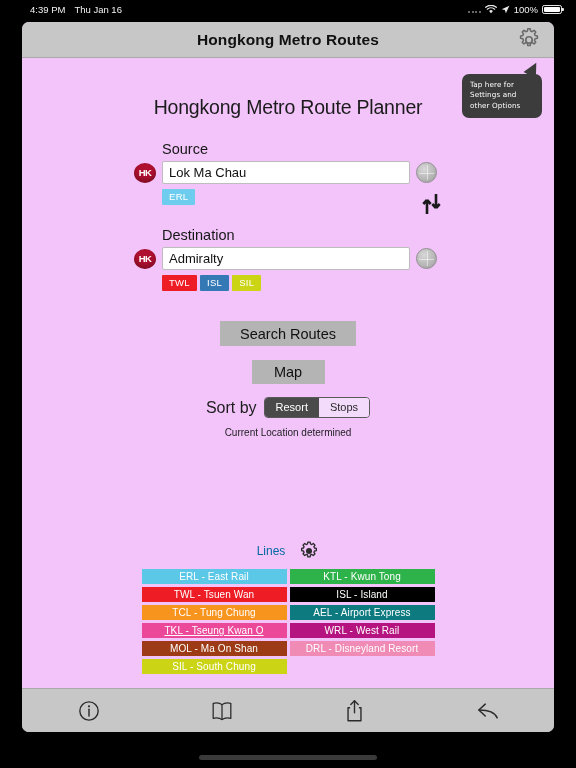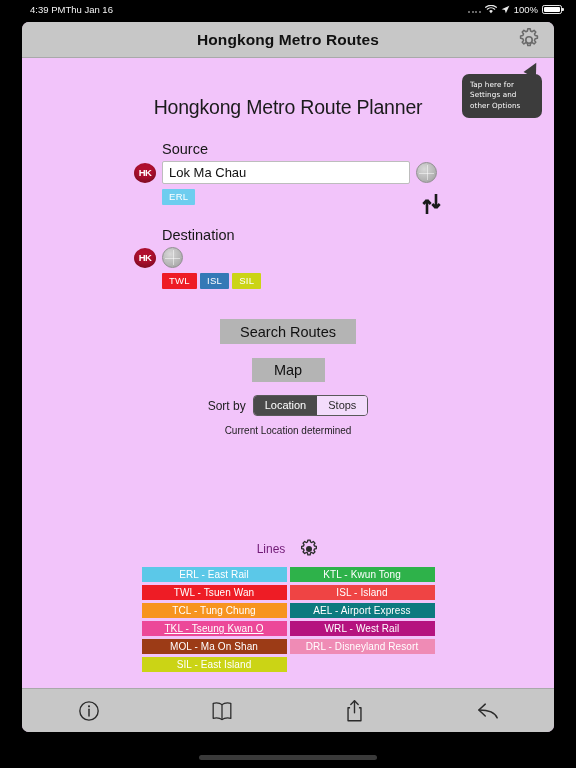--- a/index.html
+++ b/index.html
@@ -23,21 +23,21 @@
   #statusbar {
     position: absolute;
     left: 0; top: 0;
     width: 576px; height: 18px;
     color: #f2f2f2;
     font-size: 9.5px;
     display: flex;
     align-items: center;
     padding: 0 14px 0 30px;
   }
-  #statusbar .sb-left { display: flex; align-items: center; }
+  #statusbar .sb-left { display: flex; align-items: center; gap: 9px; }
   #statusbar .sb-right { margin-left: auto; display: flex; align-items: center; gap: 4px; }
   .sb-dots { display: flex; align-items: flex-end; gap: 1.5px; height: 7px; }
   .sb-dots i { display: block; width: 2px; height: 2px; background: #8a8a8a; border-radius: 50%; }
   .sb-battery {
     width: 20px; height: 9px; border: 1px solid #e8e8e8; border-radius: 2.2px;
     position: relative; padding: 1px;
   }
   .sb-battery::after {
     content: ""; position: absolute; right: -3px; top: 2.6px;
     width: 1.7px; height: 3.2px; background: #e8e8e8; border-radius: 0 1px 1px 0;
@@ -227,21 +227,21 @@
   }
 
   
   #sort-row {
     display: flex;
     align-items: center;
     justify-content: center;
     gap: 7px;
     margin-top: 13px;
   }
-  #sort-label { font-size: 12px; color: #1d1d1d; }
+  #sort-label { font-size: 16px; color: #1d1d1d; }
   .segmented {
     display: flex;
     border: 1px solid #595959;
     border-radius: 4px;
     overflow: hidden;
   }
   .seg-item {
     font-size: 11px;
     padding: 3px 11px 4px;
     cursor: pointer;
@@ -257,21 +257,21 @@
   }
 
   
   #lines-header {
     display: flex;
     align-items: center;
     justify-content: center;
     gap: 14px;
     margin-top: 103px;
   }
-  #lines-title { font-size: 12px; color: #701a75; }
+  #lines-title { font-size: 12px; color: #0369a1; }
   #lines-gear { width: 20px; height: 20px; cursor: pointer; }
 
   #lines-grid {
     display: grid;
     grid-template-columns: 145px 145px;
     gap: 3px 3px;
     justify-content: center;
     margin-top: 8px;
   }
   .line-chip {
@@ -378,62 +378,63 @@
 
       <svg id="swap-btn" viewBox="0 0 22 24">
         <path d="M6 22 V8 M6 8 L2.3 12 M6 8 L9.7 12" stroke="#1a1a1a" stroke-width="2.6" fill="none" stroke-linecap="butt"></path>
         <path d="M15 2 V16 M15 16 L11.3 12 M15 16 L18.7 12" stroke="#1a1a1a" stroke-width="2.6" fill="none" stroke-linecap="butt"></path>
       </svg>
 
       <div class="field-group">
         <div class="field-label">Destination</div>
         <div class="field-row">
           <span class="hk-badge">HK</span>
+          <input class="field-input" type="text" value="Admiralty" style="">
           <span class="globe-btn"></span>
         </div>
         <div class="badge-row">
           <span class="line-badge" style="background: rgb(238, 28, 37);">TWL</span>
           <span class="line-badge" style="background: rgb(52, 121, 182);">ISL</span>
           <span class="line-badge" style="background: rgb(203, 212, 21);">SIL</span>
         </div>
       </div>
 
       <button id="search-routes-btn">Search Routes</button>
       <button id="map-btn">Map</button>
 
       <div id="sort-row">
         <span id="sort-label">Sort by</span>
         <div class="segmented">
-          <span class="seg-item active">Location</span>
+          <span class="seg-item active">Resort</span>
           <span class="seg-item inactive">Stops</span>
         </div>
       </div>
 
       <div id="location-status">Current Location determined</div>
 
       <div id="lines-header">
         <span id="lines-title">Lines</span>
         <svg id="lines-gear" viewBox="0 0 24 24">
           <path d="M10.6 1.4h2.8l.4 2.2 1.55.64 1.85-1.25 1.99 1.99-1.25 1.85.64 1.55 2.2.4v2.8l-2.2.4-.64 1.55 1.25 1.85-1.99 1.99-1.85-1.25-1.55.64-.4 2.2h-2.8l-.4-2.2-1.55-.64-1.85 1.25-1.99-1.99 1.25-1.85-.64-1.55-2.2-.4v-2.8l2.2-.4.64-1.55-1.25-1.85 1.99-1.99 1.85 1.25 1.55-.64z" fill="none" stroke="#2b2b2b" stroke-width="1.6" stroke-linejoin="round"></path>
           <circle cx="12" cy="12" r="3.6" fill="#2b2b2b"></circle>
         </svg>
       </div>
 
       <div id="lines-grid">
         <span class="line-chip" style="background: rgb(91, 200, 232);">ERL - East Rail</span>
         <span class="line-chip" style="background: rgb(46, 178, 74);">KTL - Kwun Tong</span>
         <span class="line-chip" style="background: rgb(238, 28, 37);">TWL - Tsuen Wan</span>
-        <span class="line-chip" style="background: #ef4444;">ISL - Island</span>
+        <span class="line-chip" style="background: #000000;">ISL - Island</span>
         <span class="line-chip" style="background: rgb(247, 148, 30);">TCL - Tung Chung</span>
         <span class="line-chip" style="background: rgb(13, 122, 127);">AEL - Airport Express</span>
         <span class="line-chip" style="background: #ec4899; text-decoration: underline;">TKL - Tseung Kwan O</span>
         <span class="line-chip" style="background: rgb(181, 19, 127);">WRL - West Rail</span>
         <span class="line-chip" style="background: rgb(156, 59, 22);">MOL - Ma On Shan</span>
         <span class="line-chip" style="background: rgb(239, 139, 181);">DRL - Disneyland Resort</span>
-        <span class="line-chip" style="background: rgb(203, 212, 21);">SIL - East Island</span>
+        <span class="line-chip" style="background: rgb(203, 212, 21);">SIL - South Chung</span>
         <span></span>
       </div>
 
     </div>
 
     <div id="toolbar">
       <div class="tb-slot">
         <svg width="22" height="22" viewBox="0 0 24 24">
           <circle cx="12" cy="12" r="10" fill="none" stroke="#2b2b2b" stroke-width="1.5"></circle>
           <circle cx="12" cy="6.9" r="1.15" fill="#2b2b2b"></circle>

